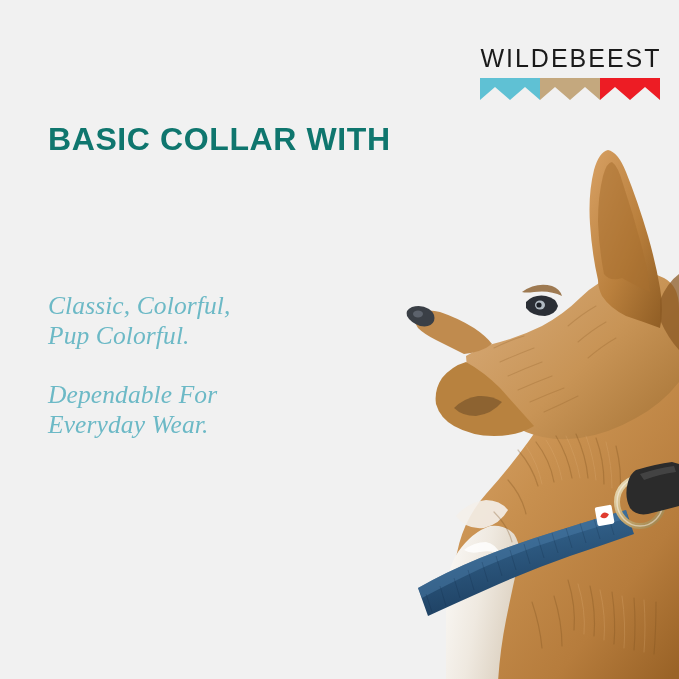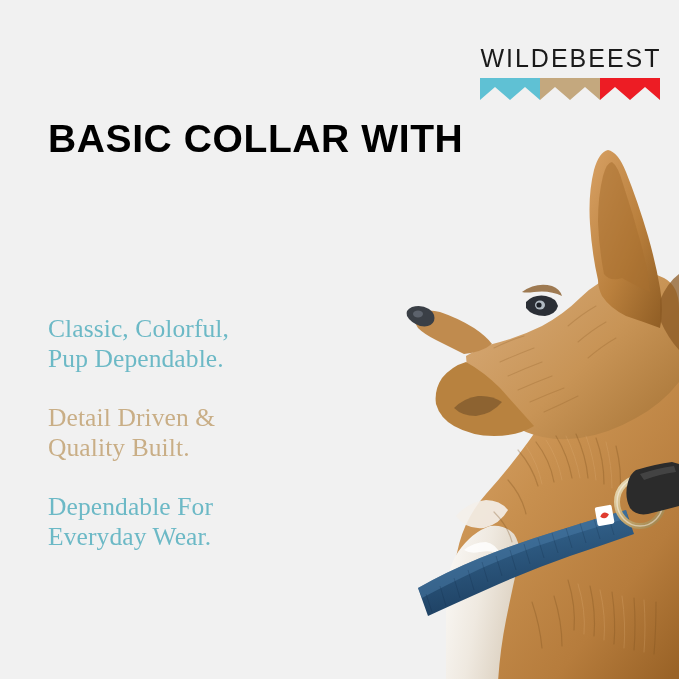--- a/index.html
+++ b/index.html
@@ -42,36 +42,37 @@
     margin-left:auto;margin-right:auto;
     display:block;
   }
 
   
   .headline{
     position:absolute;
     left:48px;
     top:84px;
     width:560px;
-    color:#000000;
+    color:#0f766e;
     font-family:"Liberation Sans", sans-serif;
     font-weight:bold;
-    font-size:39px;
+    font-size:32px;
     line-height:46px;
     letter-spacing:0.6px;
     text-transform:uppercase;
   }
   .headline .hl-line{display:block;white-space:nowrap;}
 
   
   .benefits{
     position:absolute;
     left:48px;
-    top:282px;
+    top:259px;
     width:270px;
+    font-style:italic;
   }
   .benefit{
     font-family:"Liberation Serif", serif;
     font-size:25.5px;
     line-height:30px;
     letter-spacing:0.1px;
     margin-bottom:29px;
   }
   .benefit:last-child{margin-bottom:0;}
   .benefit .b-line{display:block;white-space:nowrap;}
@@ -116,27 +117,23 @@
   </div>
 
   <div class="headline">
     <span class="hl-line">BASIC COLLAR WITH</span>
   </div>
 
   <div class="benefits">
 
     <div class="benefit teal">
       <span class="b-line">Classic, Colorful,</span>
-      <span class="b-line">Pup Dependable.</span>
+      <span class="b-line">Pup Colorful.</span>
     </div>
 
-    <div class="benefit tan">
-      <span class="b-line">Detail Driven &amp;</span>
-      <span class="b-line">Quality Built.</span>
-    </div>
 
     <div class="benefit teal">
       <span class="b-line">Dependable For</span>
       <span class="b-line">Everyday Wear.</span>
     </div>
 
   </div>
 
   <div class="photo">
     <svg width="411" height="532" viewBox="0 0 411 532">

